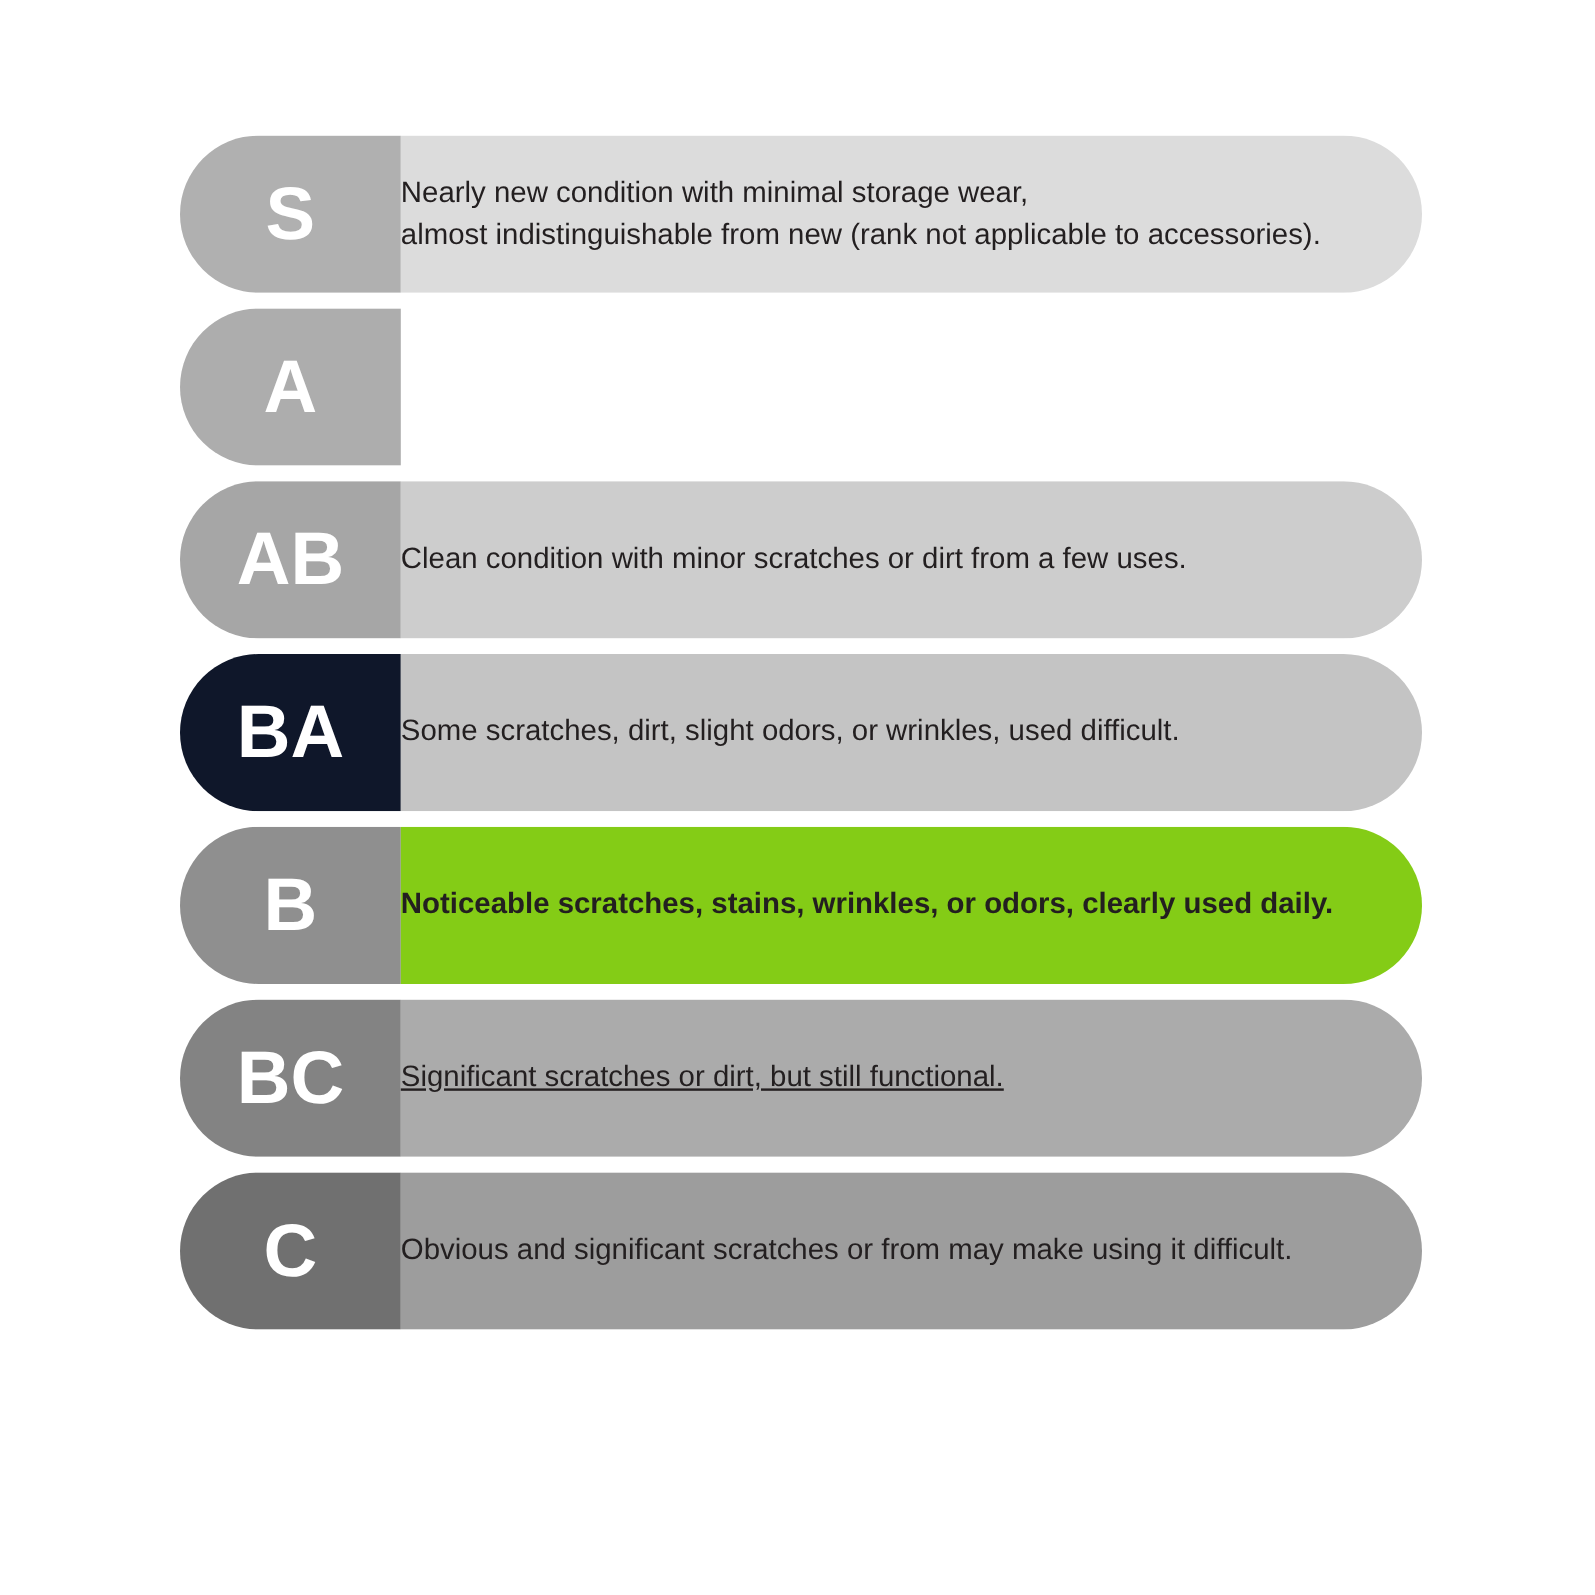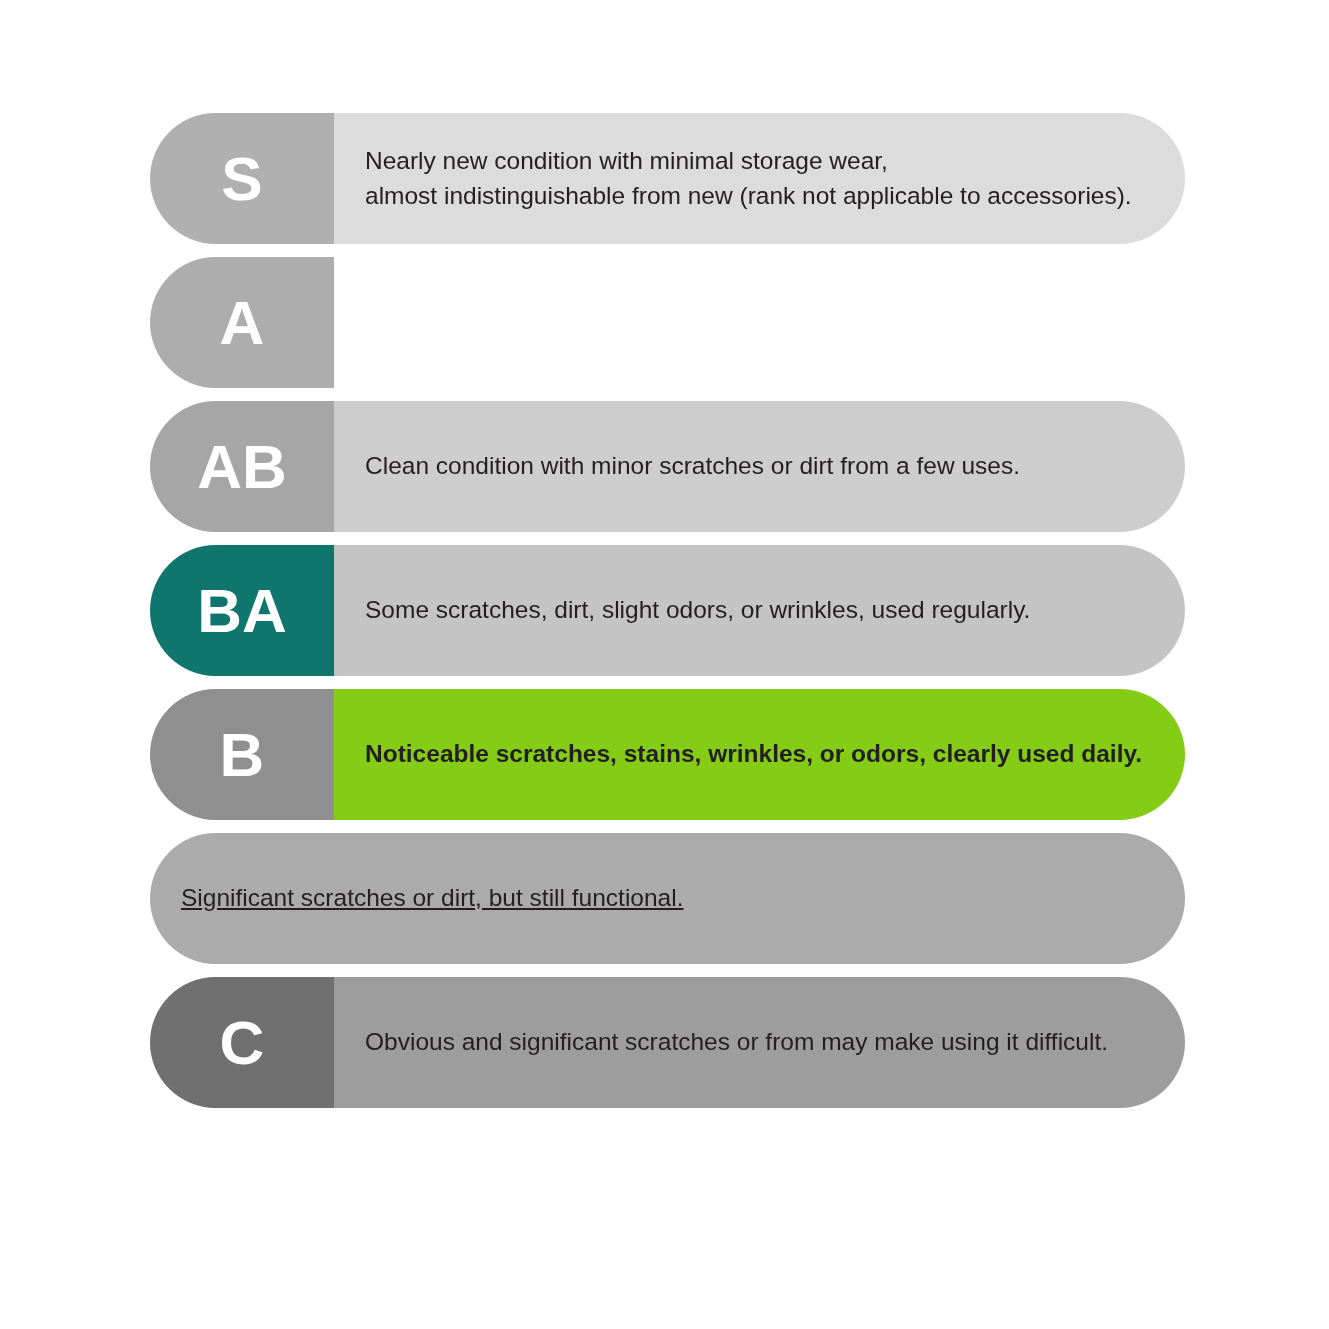--- a/index.html
+++ b/index.html
@@ -36,21 +36,20 @@
     font-weight: bold;
     font-size: 62px;
     letter-spacing: 0px;
     line-height: 1;
     user-select: none;
   }
   .grade-desc {
     flex: 1 1 auto;
     display: flex;
     align-items: center;
-    padding-left: 31px;
     padding-right: 24px;
     color: #231f20;
     font-size: 24.5px;
     line-height: 1.42;
     white-space: pre-line;
   }
 </style>
 </head>
 <body>
 
@@ -61,27 +60,28 @@
 almost indistinguishable from new (rank not applicable to accessories).</div>
     </div>
     <div class="grade-row">
       <div class="grade-badge" style="background: rgb(173, 173, 173);">A</div>
     </div>
     <div class="grade-row">
       <div class="grade-badge" style="background: rgb(166, 166, 166);">AB</div>
       <div class="grade-desc" style="background: rgb(205, 205, 205); text-align: right;">Clean condition with minor scratches or dirt from a few uses.</div>
     </div>
     <div class="grade-row">
-      <div class="grade-badge" style="background: #0f766e;">BA</div>
-      <div class="grade-desc" style="background: rgb(196, 196, 196);">Some scratches, dirt, slight odors, or wrinkles, used regularly.</div>
+      <div class="grade-badge" style="background: #0f172a;">BA</div>
+      <div class="grade-desc" style="background: rgb(196, 196, 196);">Some scratches, dirt, slight odors, or wrinkles, used difficult.</div>
     </div>
     <div class="grade-row">
       <div class="grade-badge" style="background: rgb(143, 143, 143);">B</div>
       <div class="grade-desc" style="background: #84cc16; font-weight: bold;">Noticeable scratches, stains, wrinkles, or odors, clearly used daily.</div>
     </div>
     <div class="grade-row">
+      <div class="grade-badge" style="background: rgb(131, 131, 131);">BC</div>
       <div class="grade-desc" style="background: rgb(171, 171, 171); text-decoration: underline;">Significant scratches or dirt, but still functional.</div>
     </div>
     <div class="grade-row">
       <div class="grade-badge" style="background: rgb(112, 112, 112);">C</div>
       <div class="grade-desc" style="background: rgb(157, 157, 157);">Obvious and significant scratches or from may make using it difficult.</div>
     </div>
   </div>
 
 </body></html>

